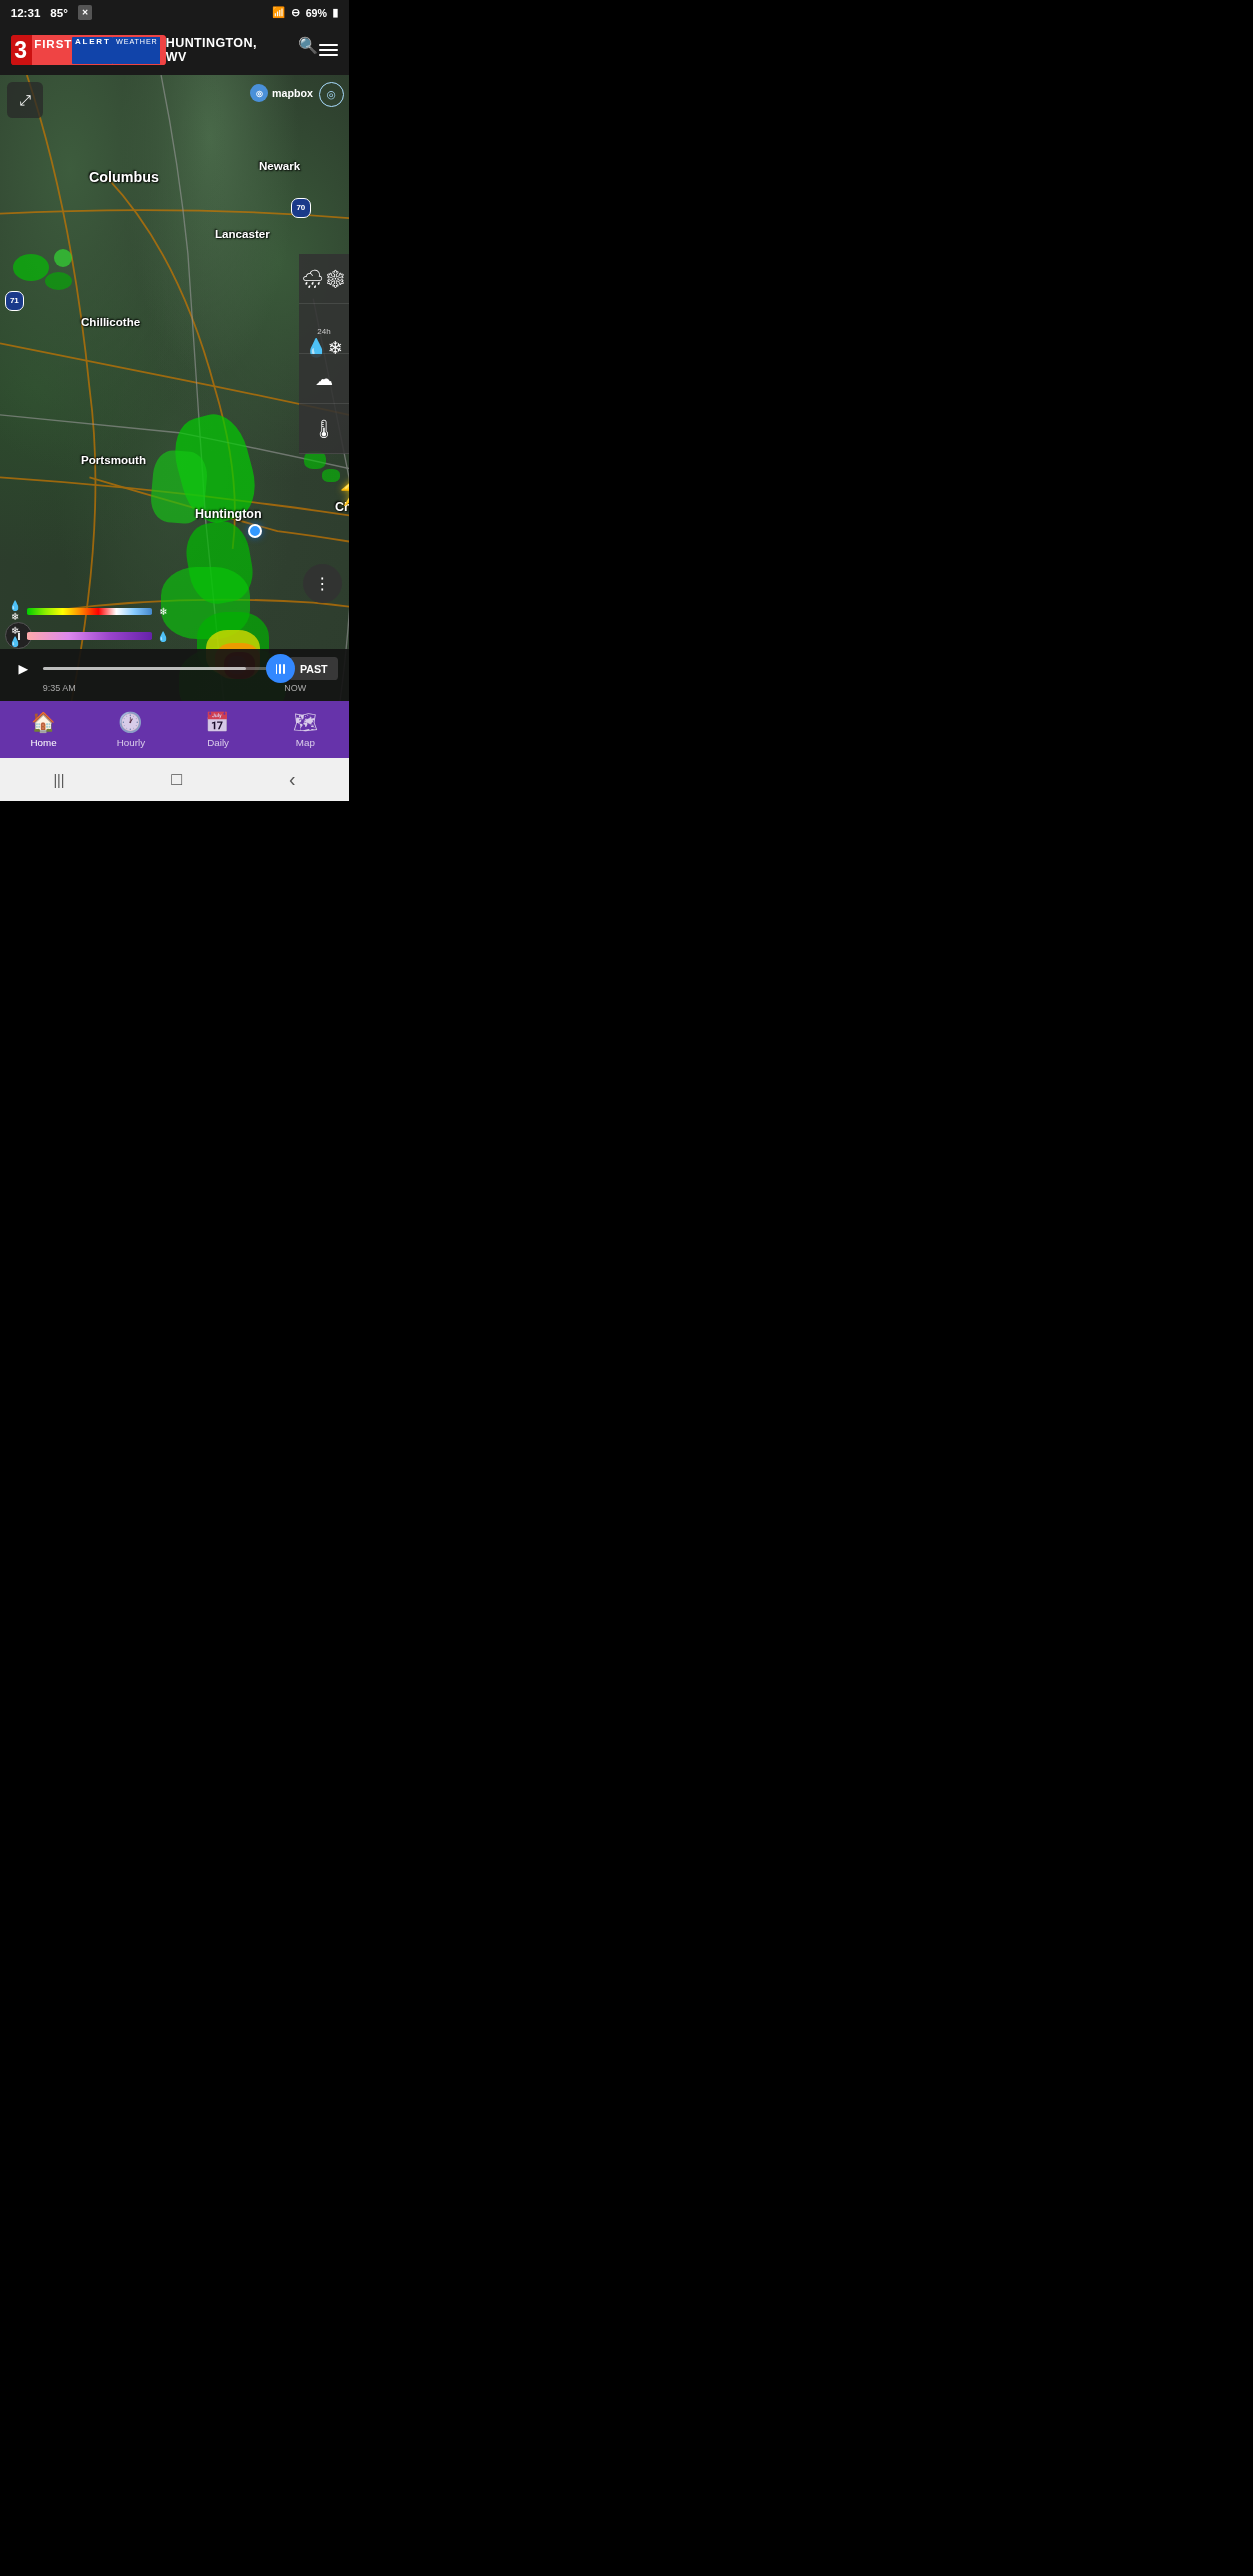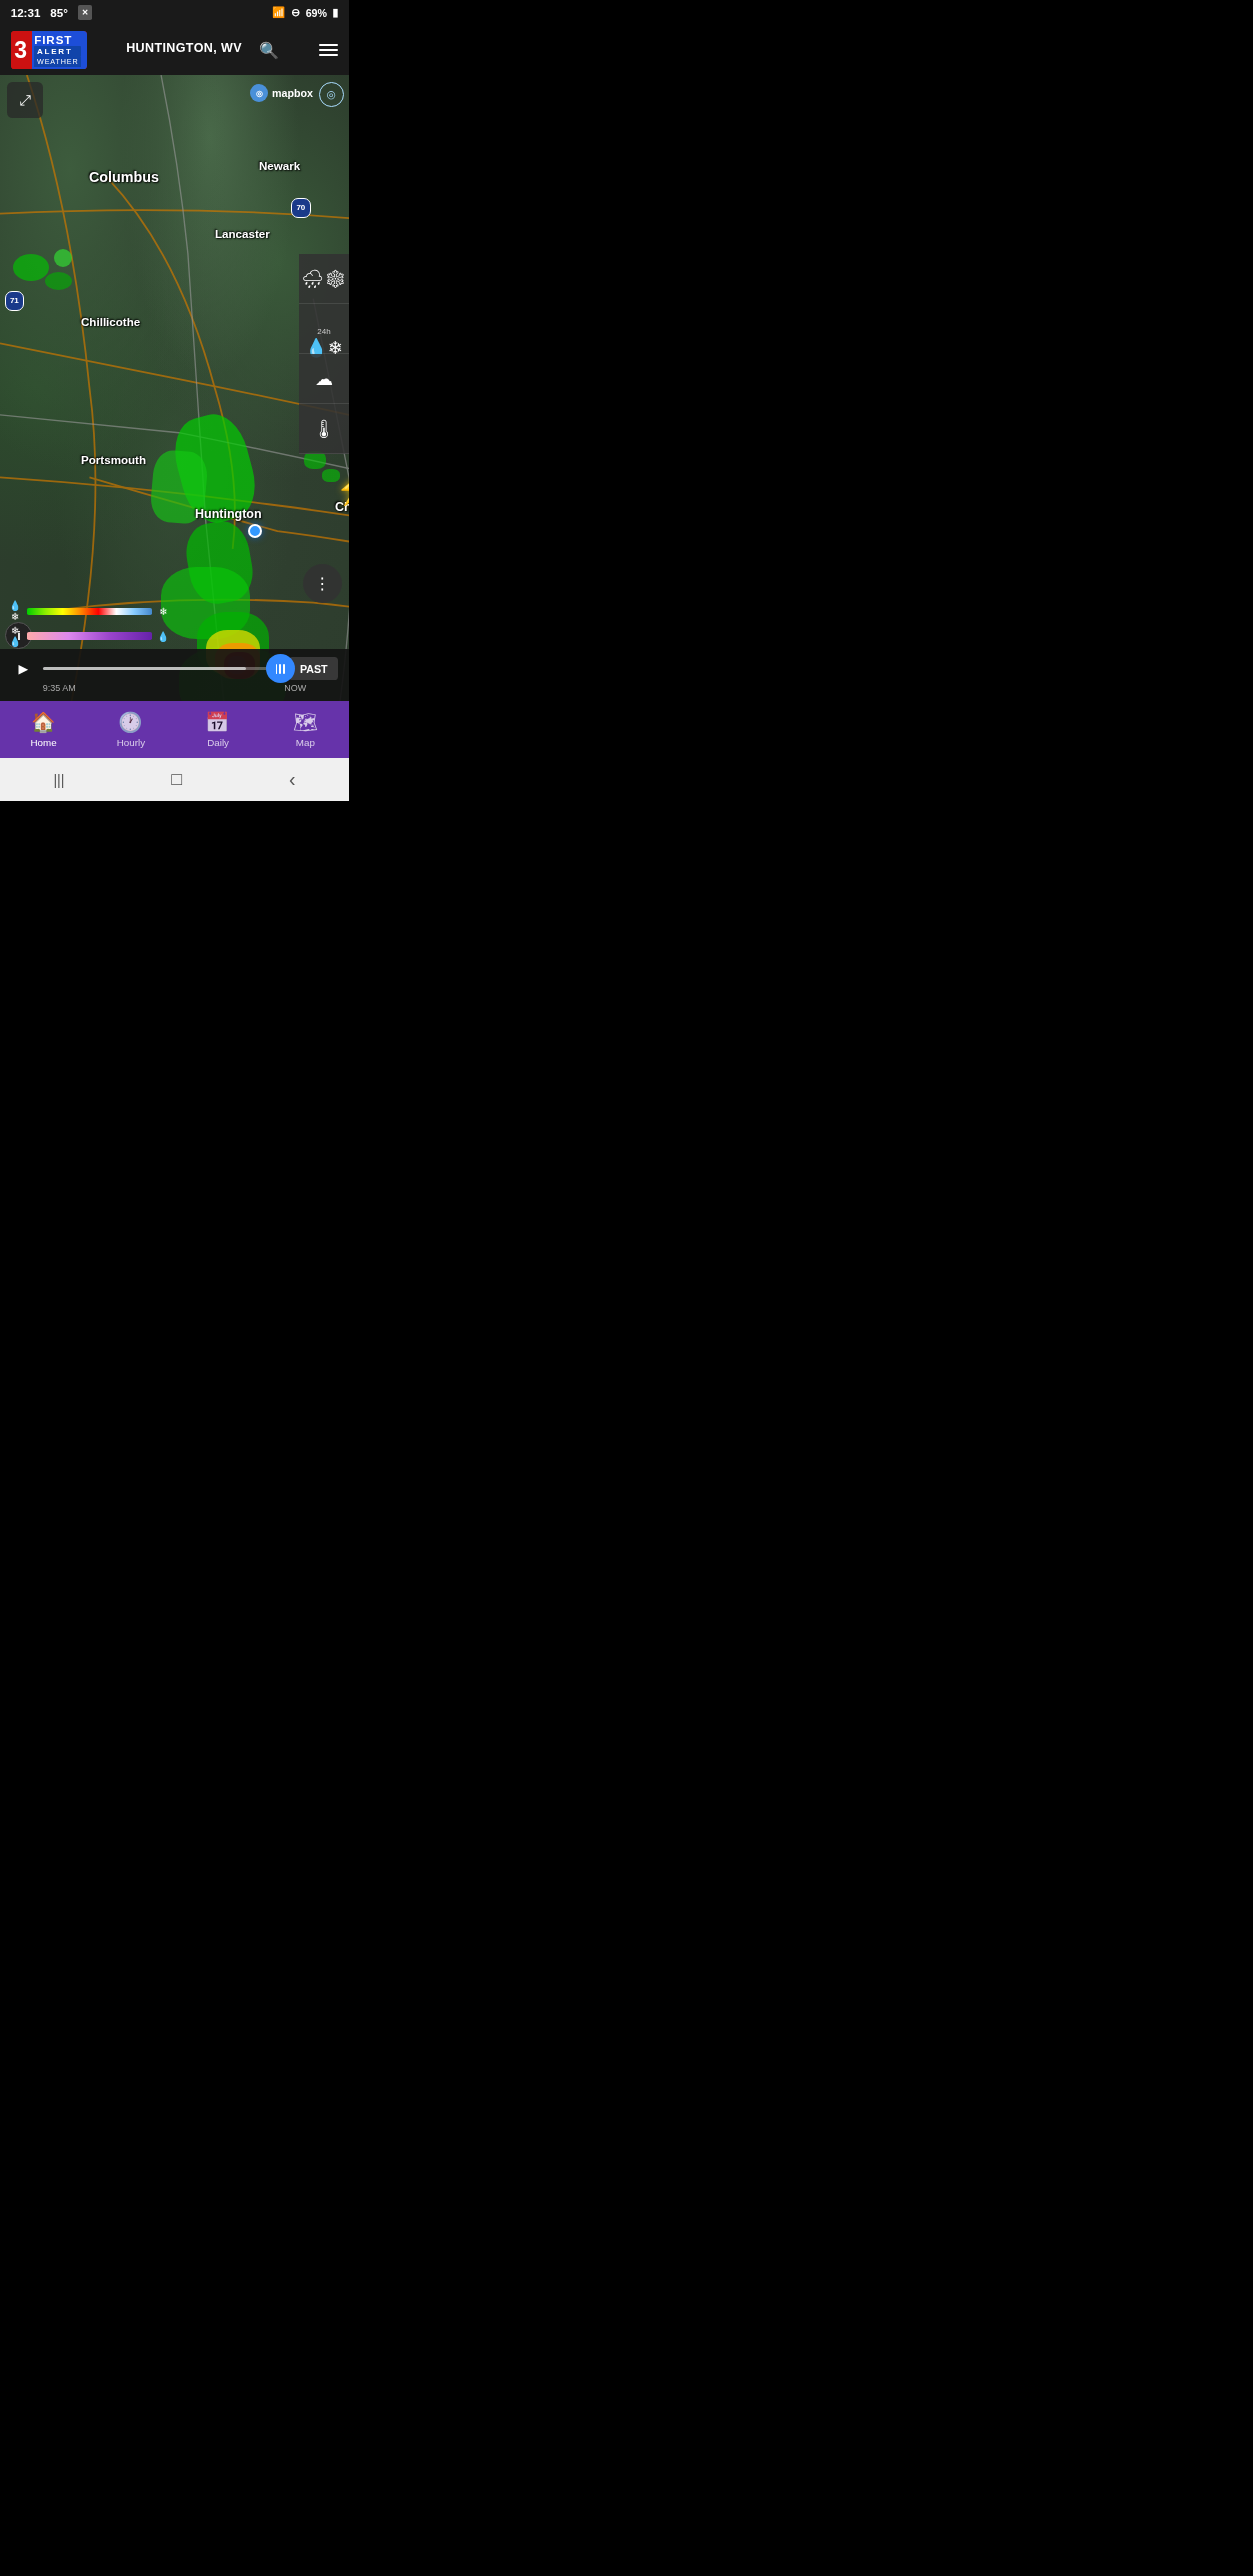--- a/index.html
+++ b/index.html
@@ -373,21 +373,21 @@
     <span>⊖</span>
     <span>69%</span>
     <span>▮</span>
   </div>
 </div>
 
 <div class="top-bar">
   <div class="logo-wrap">
     <div style="background:#cc1111; display:flex; align-items:stretch; border-radius:3.6px; overflow:hidden;">
       <div class="logo-3">3</div>
-      <div style="display:flex; flex-direction:column; justify-content:flex-start; padding:1.8px 5.4px 1.8px 1.8px; background:#1d4ed8;">
+      <div style="display:flex; flex-direction:row; justify-content:flex-start; padding:1.8px 5.4px 1.8px 1.8px; background:#ef4444;">
         <div style="color:#fff; font-weight:900; font-size:11.6px; letter-spacing:0.9px;">FIRST</div>
         <div style="background:#1144aa; color:#fff; font-weight:900; font-size:8px; letter-spacing:1.8px; padding:0.9px 2.7px; border-radius:0.9px;">ALERT</div>
         <div style="background:#1144aa; color:#fff; font-size:7.2px; letter-spacing:0.9px; padding:0.9px 2.7px;">WEATHER</div>
       </div>
     </div>
   </div>
 
   <div class="location-display">
     <span>HUNTINGTON, WV</span>
     <span style="font-size:16px;">🔍</span>

